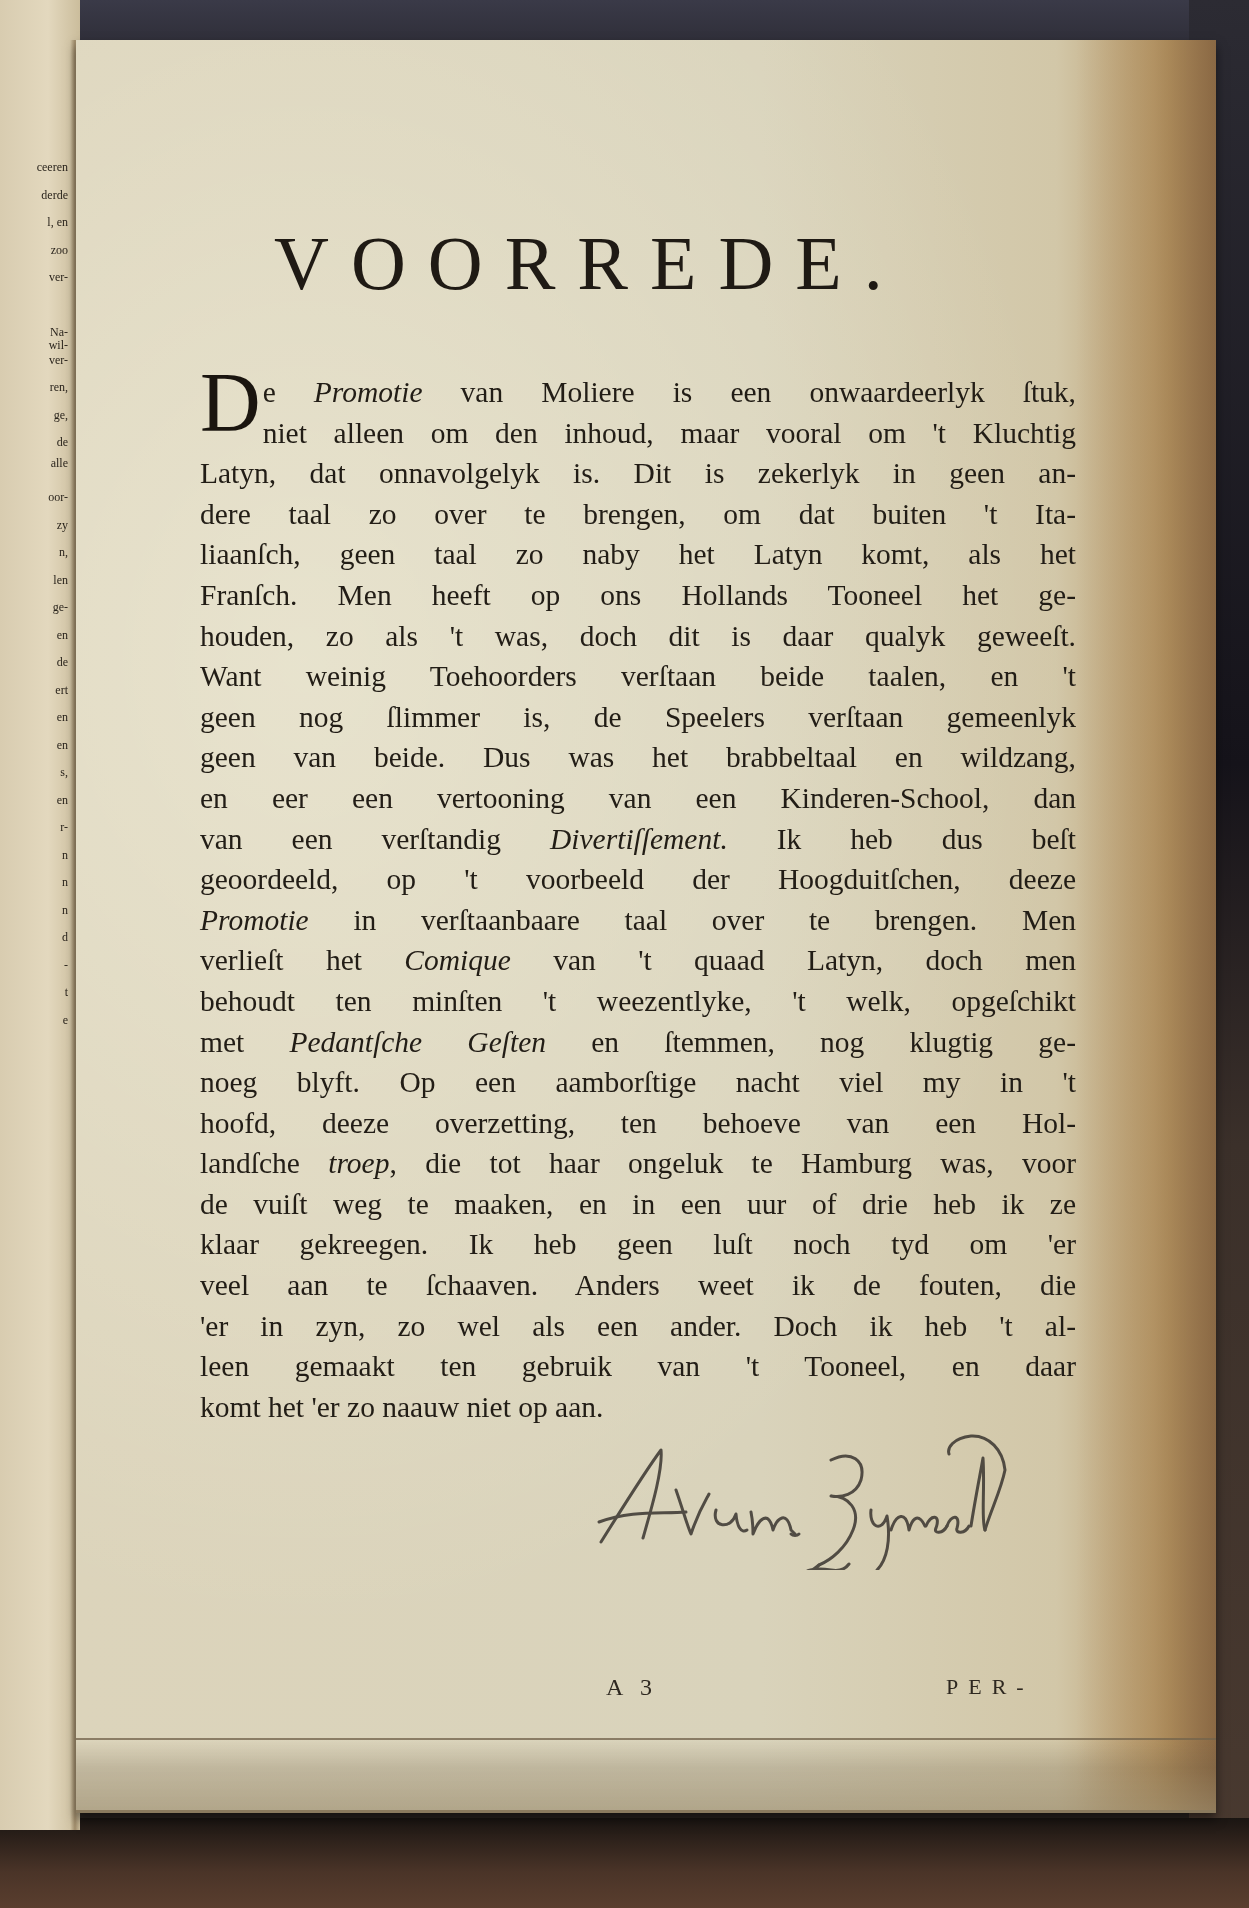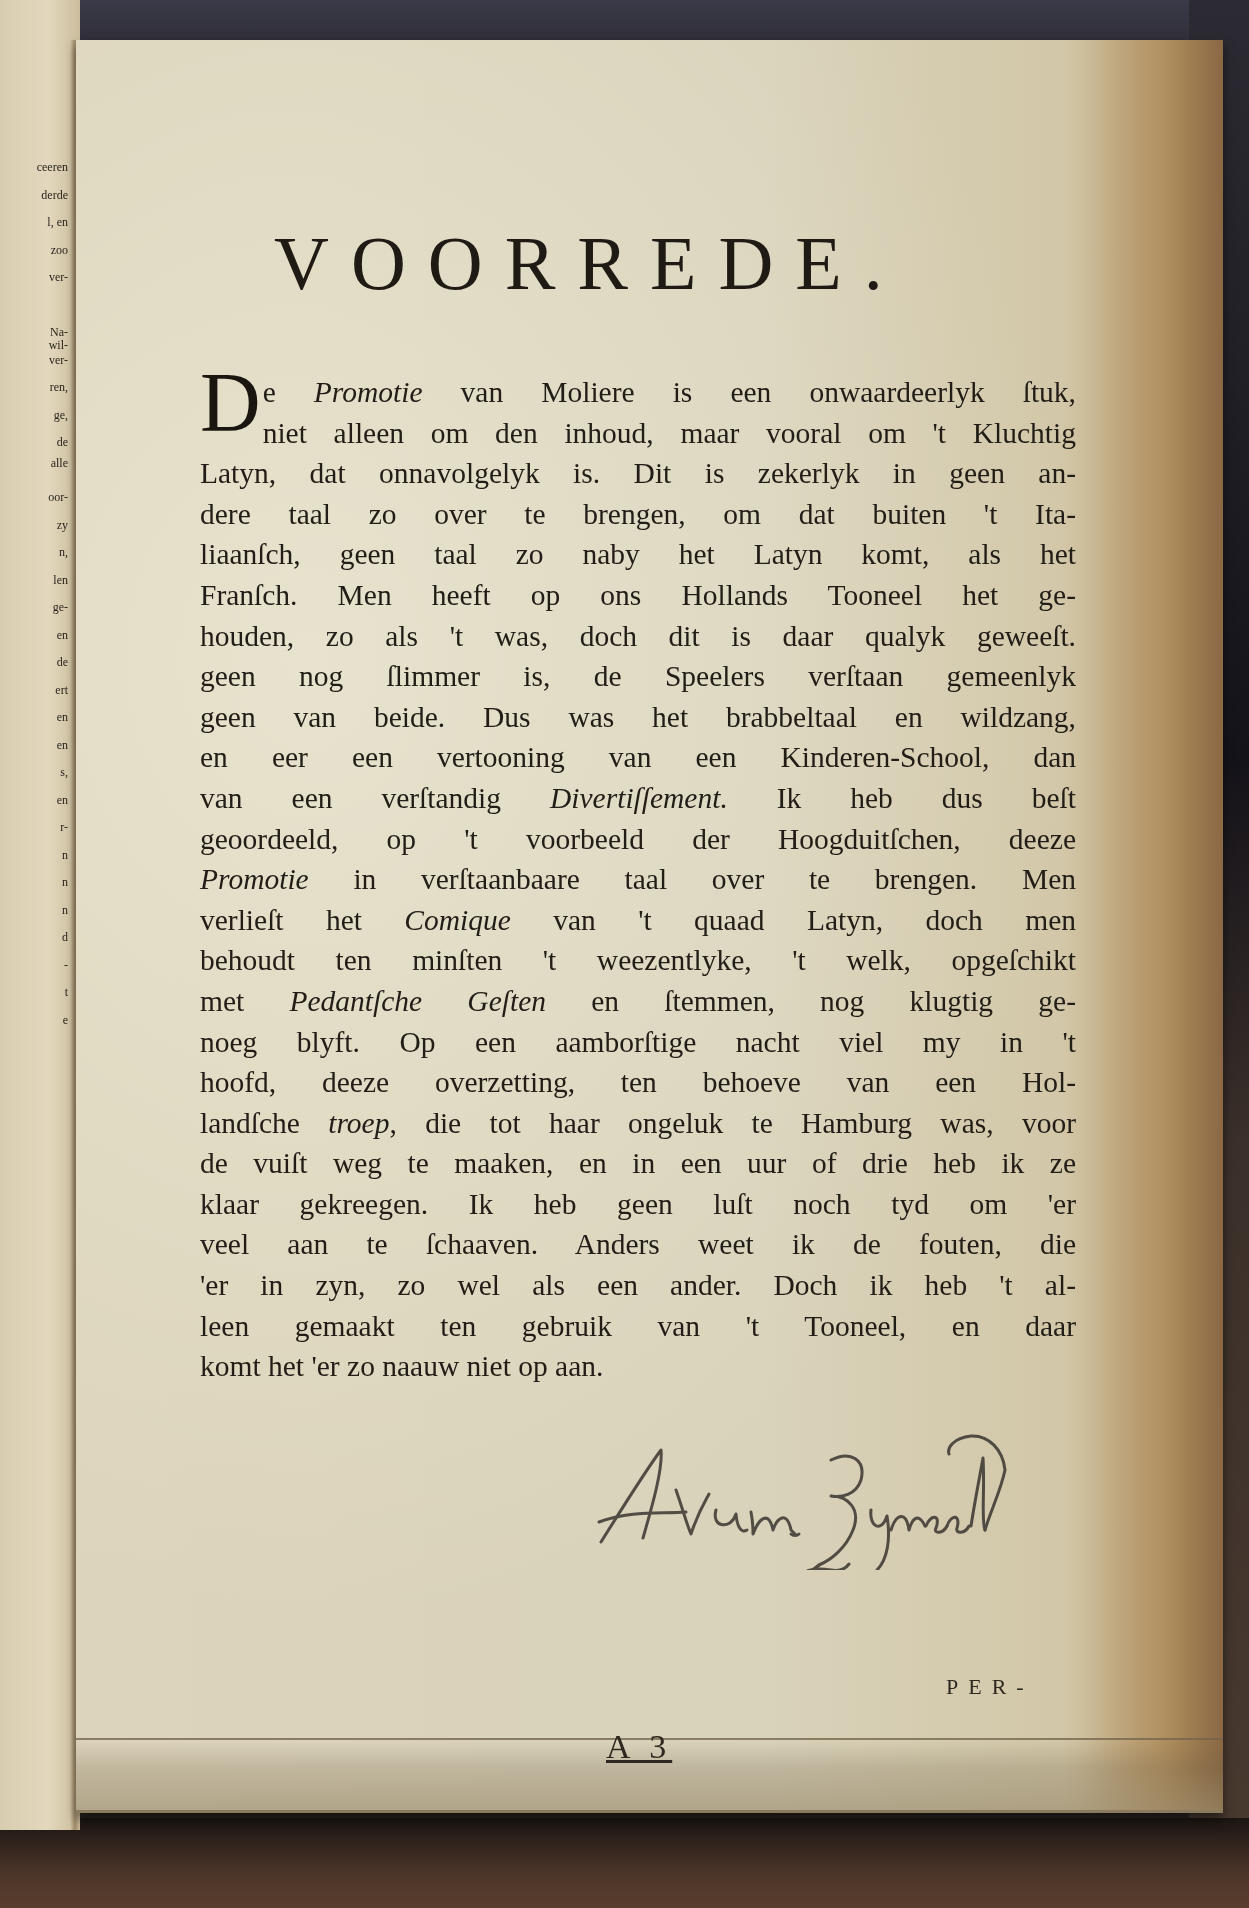--- a/index.html
+++ b/index.html
@@ -35,21 +35,20 @@
     background: linear-gradient(90deg, rgba(120,95,60,0.0), rgba(120,95,60,0.55), rgba(120,95,60,0.0));
   }
   
   .page {
     position: absolute; left: 76px; top: 40px; width: 1140px; height: 1770px;
     background:
       radial-gradient(ellipse at 20% 35%, rgba(255,255,240,0.35), rgba(255,255,240,0) 60%),
       linear-gradient(90deg, #dcd4bb 0%, #d9d3bb 60%, #d2c7a8 86%, #b89a6a 96%, #a08060 100%);
     border-bottom: 3px solid #8a7a5e;
     box-shadow: 0 6px 10px rgba(0,0,0,0.5);
-    padding-left: 7px;
   }
   .page-foxing {
     position: absolute; right: 0; top: 0; width: 140px; height: 100%;
     background: linear-gradient(90deg, rgba(160,120,70,0) 0%, rgba(160,120,70,0.35) 55%, rgba(120,85,45,0.55) 100%);
   }
   .page-bottom-edge {
     position: absolute; left: 0; bottom: 0; width: 100%; height: 70px;
     background: linear-gradient(180deg, rgba(0,0,0,0) 0%, rgba(110,95,70,0.25) 40%, rgba(150,135,105,0.6) 100%);
     border-top: 2px solid rgba(90,75,55,0.45);
   }
@@ -64,23 +63,22 @@
   .line { display: block; white-space: nowrap; text-align: justify; text-align-last: justify; height: 40.6px; }
   .line.last { text-align-last: left; }
   .dropcap {
     float: left; font-size: 84px; line-height: 62px; margin: 0 2px 0 0; color: #1a150f;
   }
   .it { font-style: italic; }
   .signature {
     position: absolute; left: 515px; top: 1390px; width: 600px; height: 140px;
   }
   .footer-sig {
-    position: absolute; left: 530px; top: 1688px; font-size: 34px; color: #2e2820;
+    position: absolute; left: 530px; top: 1634px; font-size: 24px; color: #2e2820;
     letter-spacing: 6px;
-    text-decoration: underline;
   }
   .footer-catch {
     position: absolute; left: 870px; top: 1634px; font-size: 22px; color: #2e2820;
     letter-spacing: 10px;
   }
 </style>
 </head>
 <body>
 
 <div class="bg-top"></div>
@@ -131,20 +129,21 @@
 
   <div class="body" id="body">
     <span class="dropcap">D</span>
   <span class="line"><span>e </span><span class="it">Promotie</span><span> van Moliere is een onwaardeerlyk ſtuk,</span></span>
       <span class="line"><span>niet alleen om den inhoud, maar vooral om 't Kluchtig</span></span>
       <span class="line"><span>Latyn, dat onnavolgelyk is. Dit is zekerlyk in geen an-</span></span>
       <span class="line"><span>dere taal zo over te brengen, om dat buiten 't Ita-</span></span>
       <span class="line"><span>liaanſch, geen taal zo naby het Latyn komt, als het</span></span>
       <span class="line"><span>Franſch. Men heeft op ons Hollands Tooneel het ge-</span></span>
       <span class="line"><span>houden, zo als 't was, doch dit is daar qualyk geweeſt.</span></span>
+      <span class="line"><span>Want weinig Toehoorders verſtaan beide taalen, en 't</span></span>
       <span class="line"><span>geen nog ſlimmer is, de Speelers verſtaan gemeenlyk</span></span>
       <span class="line"><span>geen van beide. Dus was het brabbeltaal en wildzang,</span></span>
       <span class="line"><span>en eer een vertooning van een Kinderen-School, dan</span></span>
       <span class="line"><span>van een verſtandig </span><span class="it">Divertiſſement.</span><span> Ik heb dus beſt</span></span>
       <span class="line"><span>geoordeeld, op 't voorbeeld der Hoogduitſchen, deeze</span></span>
       <span class="line"><span class="it">Promotie</span><span> in verſtaanbaare taal over te brengen. Men</span></span>
       <span class="line"><span>verlieſt het </span><span class="it">Comique</span><span> van 't quaad Latyn, doch men</span></span>
       <span class="line"><span>behoudt ten minſten 't weezentlyke, 't welk, opgeſchikt</span></span>
       <span class="line"><span>met </span><span class="it">Pedantſche Geſten</span><span> en ſtemmen, nog klugtig ge-</span></span>
       <span class="line"><span>noeg blyft. Op een aamborſtige nacht viel my in 't</span></span>

